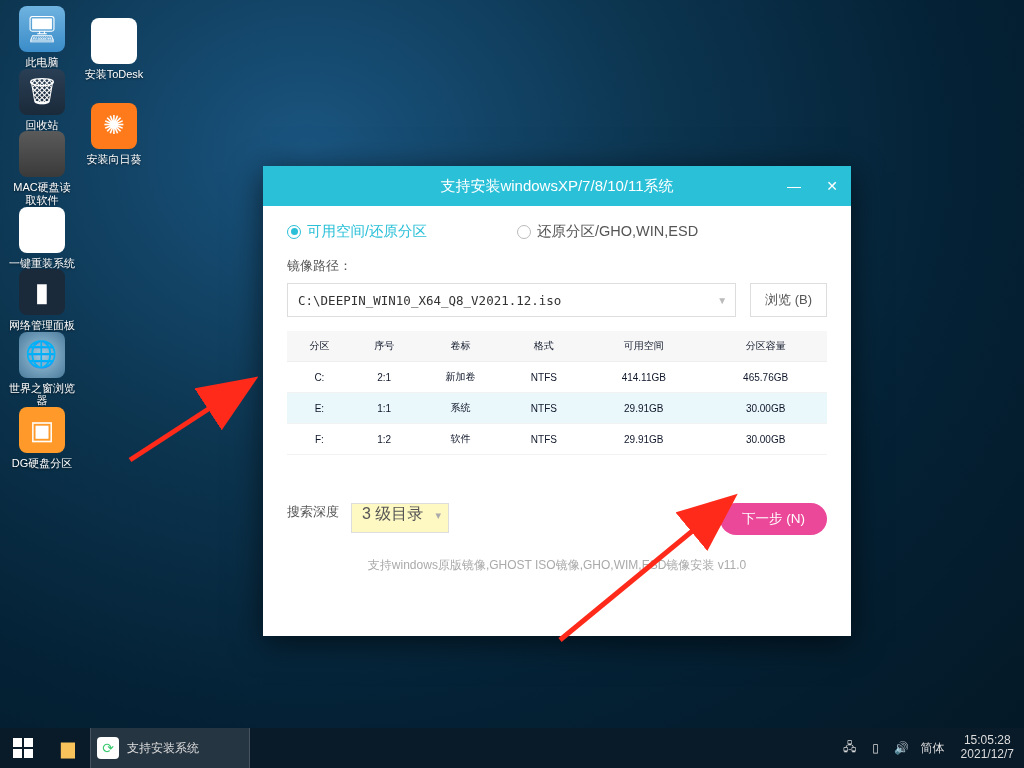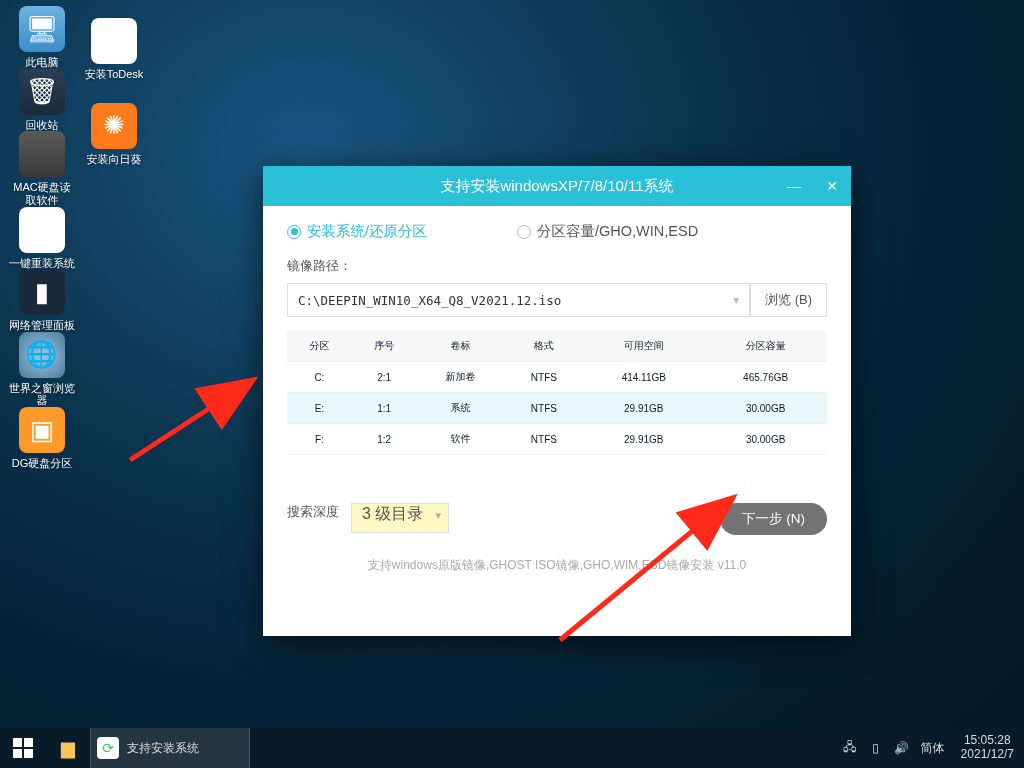--- a/index.html
+++ b/index.html
@@ -34,38 +34,38 @@
 .body{padding:16px 24px 10px 24px;}
 .radrow{display:flex;gap:90px;font-size:14.5px;margin-bottom:16px;}
 .rad{display:flex;align-items:center;gap:6px;cursor:pointer;}
 .rbullet{width:14px;height:14px;border:1px solid #bbb;border-radius:50%;display:inline-flex;align-items:center;justify-content:center;}
 .rbullet.on{border-color:#29c0d8;}
 .rbullet.on::after{content:"";width:7px;height:7px;border-radius:50%;background:#29c0d8;}
 .rtext.on{color:#29c0d8;}
 .rtext{color:#555;}
 
 .fieldlabel{font-size:13px;color:#555;margin-bottom:8px;}
-.pathrow{display:flex;align-items:center;margin-bottom:14px;}
+.pathrow{display:flex;gap:14px;align-items:center;margin-bottom:14px;}
 .pathbox{flex:1;height:34px;border:1px solid #ddd;display:flex;align-items:center;padding:0 10px;position:relative;}
 .pathbox .ptxt{font-family:monospace;font-size:12.5px;color:#333;}
 .pathbox .drop{position:absolute;right:8px;color:#bbb;font-size:10px;cursor:pointer;}
 .browse{height:34px;padding:0 14px;border:1px solid #ddd;background:#fff;color:#555;font-size:13px;cursor:pointer;}
 
 
 .ptable{width:100%;border-collapse:collapse;font-size:10px;color:#0f172a;}
 .ptable th{background:#f7f7f7;font-weight:normal;padding:8px 4px;text-align:center;border-bottom:1px solid #eee;}
 .ptable td{padding:8px 4px;text-align:center;border-bottom:1px solid #f2f2f2;}
 .ptable tr.sel td{background:#eaf7fb;}
 
 .footer{display:flex;align-items:flex-start;margin-top:48px;}
 .slabel{font-size:13px;color:#555;margin-right:12px;}
 .select{height:30px;border:1px solid #ddd;padding:0 24px 10px 10px;font-size:16px;color:#555;background:#fef9c3;appearance:none;position:relative;}
 .selwrap{position:relative;display:inline-block;}
 .selwrap::after{content:"▾";position:absolute;right:8px;top:6px;color:#aaa;font-size:11px;pointer-events:none;}
-.nextbtn{margin-left:auto;height:32px;padding:0 22px;border:none;border-radius:16px;background:#737373;color:#fff;font-size:13.5px;cursor:pointer;}
+.nextbtn{margin-left:auto;height:32px;padding:0 22px;border:none;border-radius:16px;background:#ec4899;color:#fff;font-size:13.5px;cursor:pointer;}
 .tip{text-align:center;font-size:12px;color:#aaa;margin-top:22px;}
 
 
 .arrow{position:absolute;pointer-events:none;}
 .arrow svg{overflow:visible;}
 
 
 .taskbar{position:absolute;left:0;right:0;bottom:0;height:40px;background:#091a28;display:flex;align-items:center;color:#ddd;font-size:12px;}
 .start{width:46px;height:100%;display:flex;align-items:center;justify-content:center;cursor:pointer;}
 .start .grid{display:grid;grid-template-columns:9px 9px;grid-template-rows:9px 9px;gap:2px;}
@@ -128,25 +128,25 @@
     <span class="title">支持安装windowsXP/7/8/10/11系统</span>
     <div class="winbtns">
       <div class="wbtn">—</div>
       <div class="wbtn">✕</div>
     </div>
   </div>
   <div class="body">
     <div class="radrow">
       <div class="rad">
         <span class="rbullet on"></span>
-        <span class="rtext on">安装系统/还原分区</span>
+        <span class="rtext on">可用空间/还原分区</span>
       </div>
       <div class="rad">
         <span class="rbullet"></span>
-        <span class="rtext">分区容量/GHO,WIN,ESD</span>
+        <span class="rtext">还原分区/GHO,WIN,ESD</span>
       </div>
     </div>
     <div class="fieldlabel">镜像路径：</div>
     <div class="pathrow">
       <div class="pathbox">
         <span class="ptxt">C:\DEEPIN_WIN10_X64_Q8_V2021.12.iso</span>
         <span class="drop">▼</span>
       </div>
       <button class="browse">浏览 (B)</button>
     </div>

